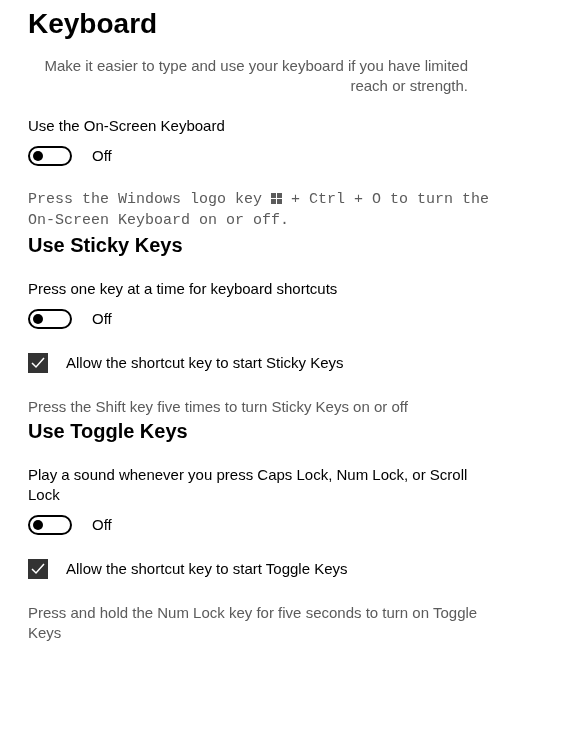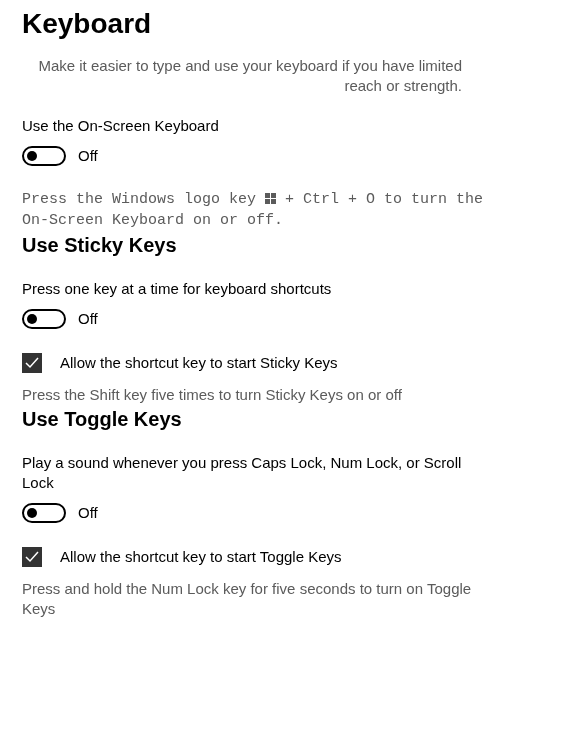--- a/index.html
+++ b/index.html
@@ -4,21 +4,21 @@
 <style>
   html, body {
     margin: 0;
     padding: 0;
     background: #ffffff;
     font-family: "Segoe UI", "Segoe UI Variable", Arial, sans-serif;
     color: #000000;
     width: 570px;
   }
   .page {
-    padding: 0 17px 20px 22px;
+    padding: 0 17px 20px 28px;
     box-sizing: border-box;
     width: 570px;
   }
   h1.page-title {
     font-size: 28px;
     font-weight: 600;
     margin: 0;
     padding-top: 6px;
     line-height: 36px;
   }
@@ -41,21 +41,21 @@
   .sec3 { margin-top: 52px; }
   .setting-label {
     font-size: 15px;
     line-height: 20px;
     margin-top: 20px;
   }
   .toggle-row {
     display: flex;
     align-items: center;
     margin-top: 10px;
-    gap: 12px;
+    gap: 20px;
   }
   .toggle-outer {
     width: 44px;
     height: 20px;
     border: 2px solid #000;
     border-radius: 20px;
     box-sizing: border-box;
     position: relative;
     background: #fff;
     cursor: pointer;
@@ -71,21 +71,21 @@
     left: 3px;
   }
   .toggle-state {
     font-size: 15px;
     line-height: 20px;
   }
   .hint {
     color: #5b5b5b;
     font-size: 15px;
     line-height: 20px;
-    margin-top: 12px;
+    margin-top: 24px;
     max-width: 480px;
   }
   .hint.first-hint { margin-top: 24px; font-family: Liberation Mono, monospace; }
   .shortcut-text { white-space: normal; }
   .winlogo {
     display: inline-block;
     vertical-align: -1px;
   }
   .check-row {
     display: flex;

